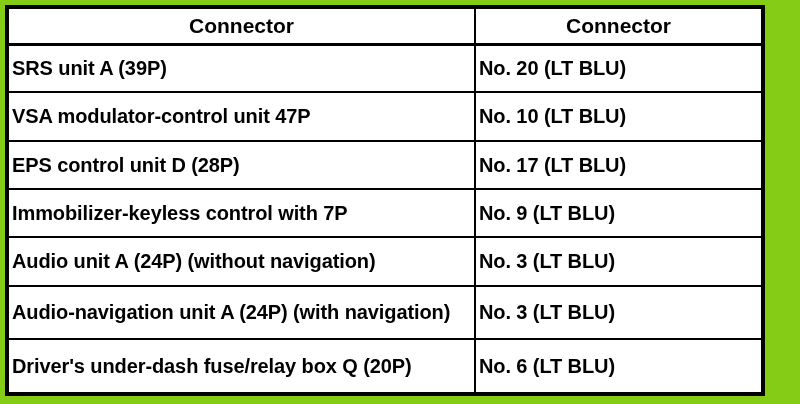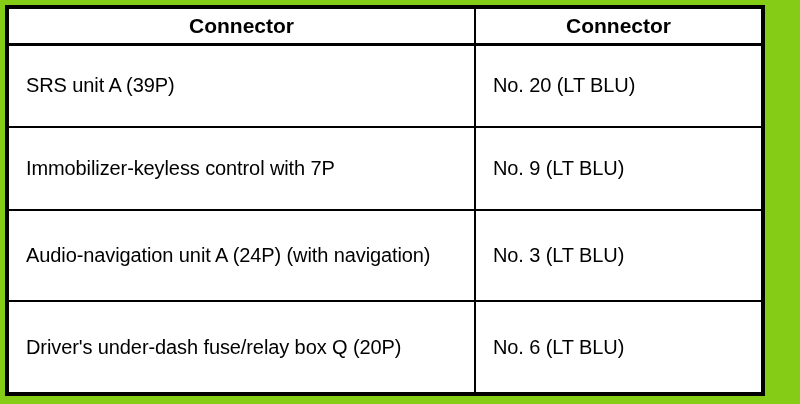--- a/index.html
+++ b/index.html
@@ -70,24 +70,24 @@
   .hdr-cell-inner {
     font-size: 21px;
     font-weight: bold;
     text-align: center;
     line-height: 1.1;
     letter-spacing: 0px;
   }
 
   .cell-inner {
     font-size: 20px;
-    font-weight: normal;
+    font-weight: bold;
     text-align: left;
     line-height: 1.22;
-    padding-left: 17px;
+    padding-left: 3px;
     padding-right: 4px;
     letter-spacing: -0.1px;
   }
 
   tr.hdr-row { height: 35px; }
   tr.r-single { height: 40px; }
   tr.r-double { height: 44px; }
 </style>
 </head>
 <body>
@@ -113,24 +113,48 @@
           <tr class="data-row r-single">
             <td class="c-connector">
               <div class="cell-inner">SRS unit A (39P)</div>
             </td>
             <td class="c-terminal">
               <div class="cell-inner">No. 20 (LT BLU)</div>
             </td>
           </tr>
           <tr class="data-row r-single">
             <td class="c-connector">
+              <div class="cell-inner">VSA modulator-control unit 47P</div>
+            </td>
+            <td class="c-terminal">
+              <div class="cell-inner">No. 10 (LT BLU)</div>
+            </td>
+          </tr>
+          <tr class="data-row r-single">
+            <td class="c-connector">
+              <div class="cell-inner">EPS control unit D (28P)</div>
+            </td>
+            <td class="c-terminal">
+              <div class="cell-inner">No. 17 (LT BLU)</div>
+            </td>
+          </tr>
+          <tr class="data-row r-single">
+            <td class="c-connector">
               <div class="cell-inner">Immobilizer-keyless control with 7P</div>
             </td>
             <td class="c-terminal">
               <div class="cell-inner">No. 9 (LT BLU)</div>
+            </td>
+          </tr>
+          <tr class="data-row r-single">
+            <td class="c-connector">
+              <div class="cell-inner">Audio unit A (24P) (without navigation)</div>
+            </td>
+            <td class="c-terminal">
+              <div class="cell-inner">No. 3 (LT BLU)</div>
             </td>
           </tr>
           <tr class="data-row r-double">
             <td class="c-connector">
               <div class="cell-inner">Audio-navigation unit A (24P) (with navigation)</div>
             </td>
             <td class="c-terminal">
               <div class="cell-inner">No. 3 (LT BLU)</div>
             </td>
           </tr>

